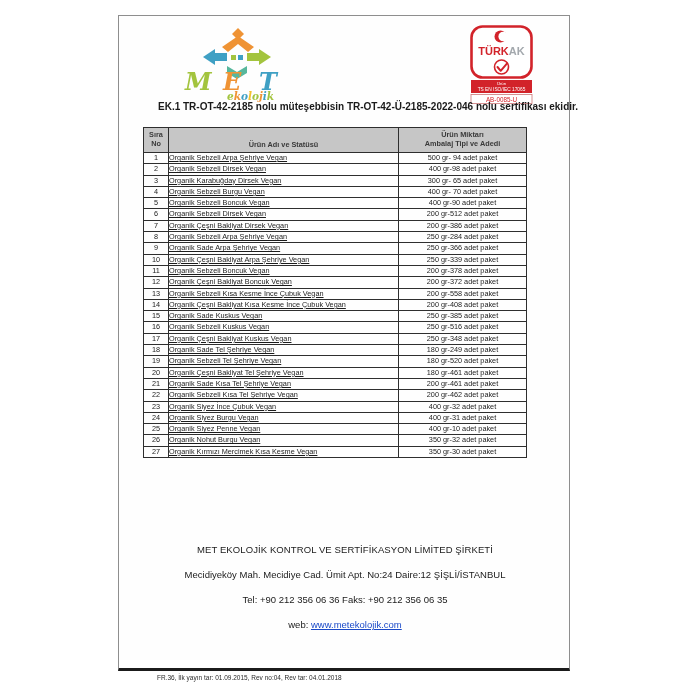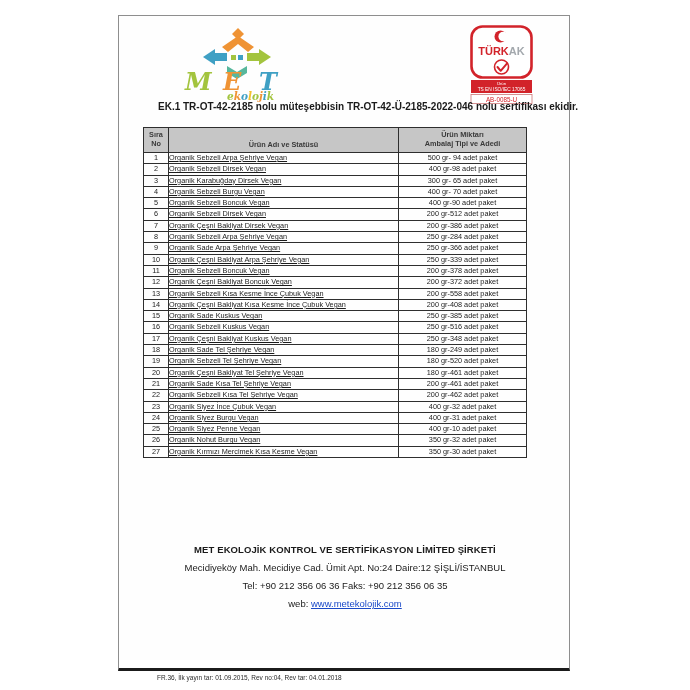--- a/index.html
+++ b/index.html
@@ -40,22 +40,22 @@
     background:var(--header-bg); color:#3a3a3a; font-weight:bold;
     height:22px; line-height:1.2; vertical-align:middle; text-align:center;
   }
   table.products thead th.h-name { vertical-align:bottom; padding-bottom:2px;margin-top:8px; }
   table.products td { height:10.3px; line-height:10.3px; }
   td.c-no  { text-align:center; }
   td.c-name{ text-align:left; padding-left:7px;text-decoration:underline; }
   td.c-qty { text-align:center; }
   
   .company { position:absolute; left:0; top:528px; width:452px; text-align:center; color:#1a1a1a; }
-  .company .cname { font-size:9.5px; font-weight:bold; letter-spacing:.1px; }
-  .company .cline { font-size:9.5px; margin-top:7px; }
+  .company .cname { font-size:9.5px; font-weight:normal; letter-spacing:.1px; }
+  .company .cline { font-size:9.5px; margin-top:14px; }
   .company a { color:var(--link-blue); text-decoration:underline; }
   
   .rev-footer { position:absolute; left:157px; top:674px; font-size:6.5px; color:#2b2b2b; white-space:nowrap; }
 </style>
 </head>
 <body>
 
 <div class="sheet">
 
   <svg class="met-logo" viewBox="0 0 122 74" aria-hidden="true">

